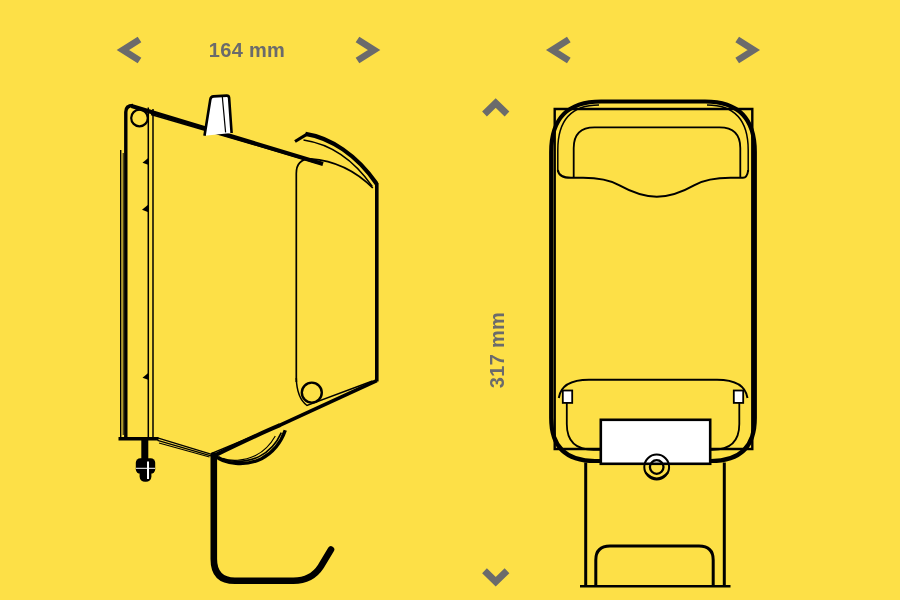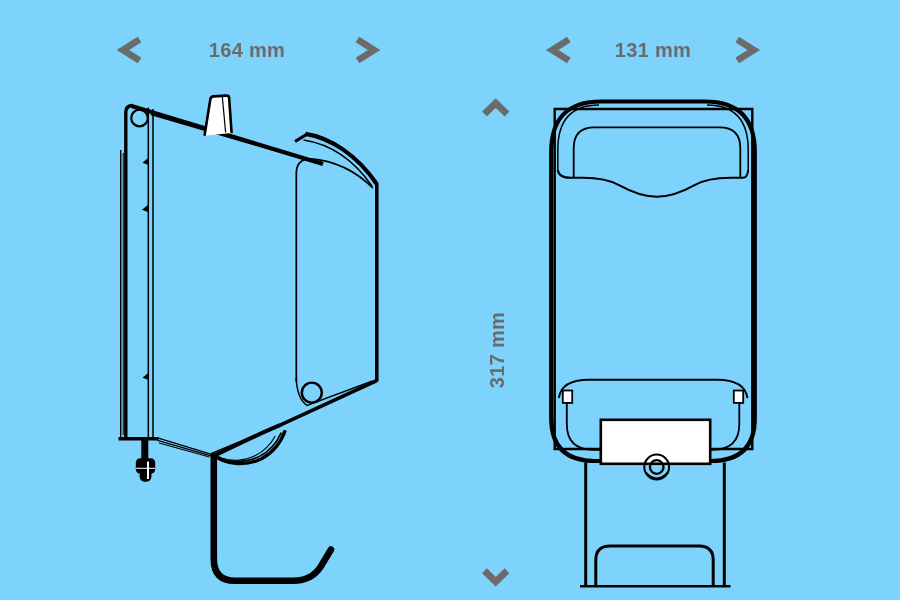--- a/index.html
+++ b/index.html
@@ -5,21 +5,21 @@
   html, body {
     margin: 0; padding: 0;
     width: 900px; height: 600px;
     background: #ffffff;
     overflow: hidden;
     font-family: "Liberation Sans", "DejaVu Sans", sans-serif;
   }
   .stage {
     position: relative;
     width: 900px; height: 600px;
-    background: #7dd3fc;
+    background: #fde047;
   }
   .drawing {
     position: absolute;
     left: 0; top: 0;
   }
   .dim-label {
     position: absolute;
     color: #6b6b6b;
     font-size: 20px;
     font-weight: 700;
@@ -141,17 +141,16 @@
       <path d="M357.5 39.5 L374 50 L357.5 60.5"></path>
       <path d="M568.8 39.5 L552.3 50 L568.8 60.5"></path>
       <path d="M737.2 39.5 L753.7 50 L737.2 60.5"></path>
       <path d="M484.5 114 L495.7 103 L507 114"></path>
       <path d="M484.5 570.7 L495.7 581.7 L507 570.7"></path>
     </g>
   </svg>
 
   <div class="dim-label horiz" style="left:157px;">164 mm</div>
 
-  <div class="dim-label horiz" style="left:563px;">131 mm</div>
 
   <div class="dim-label vert">317 mm</div>
 
 </div>
 
 </body></html>

